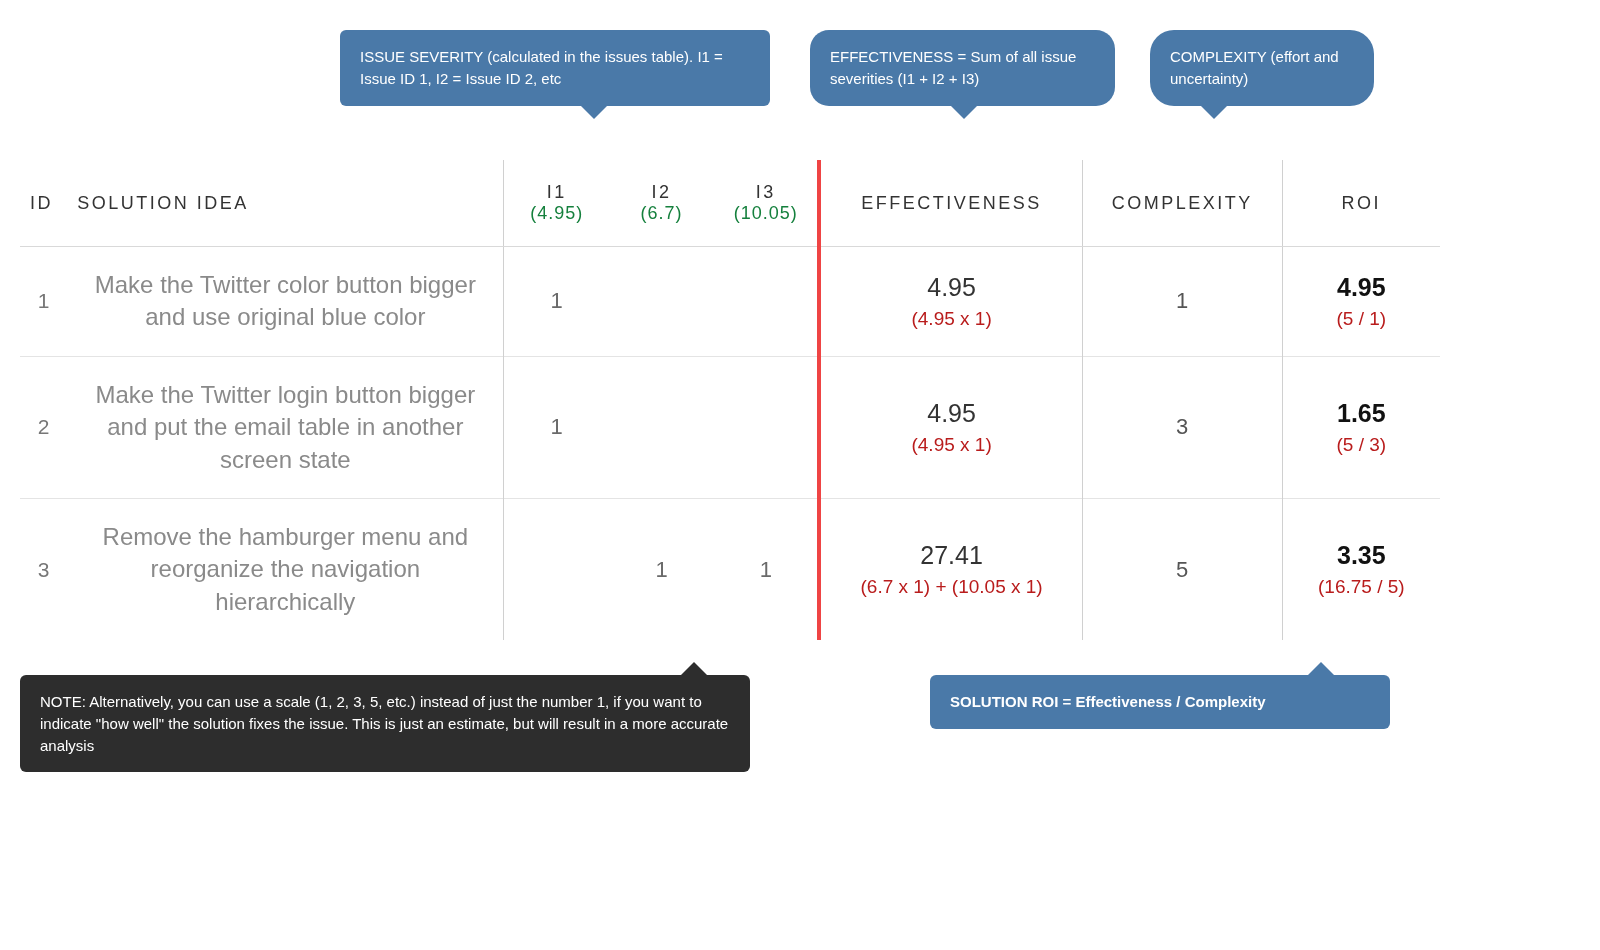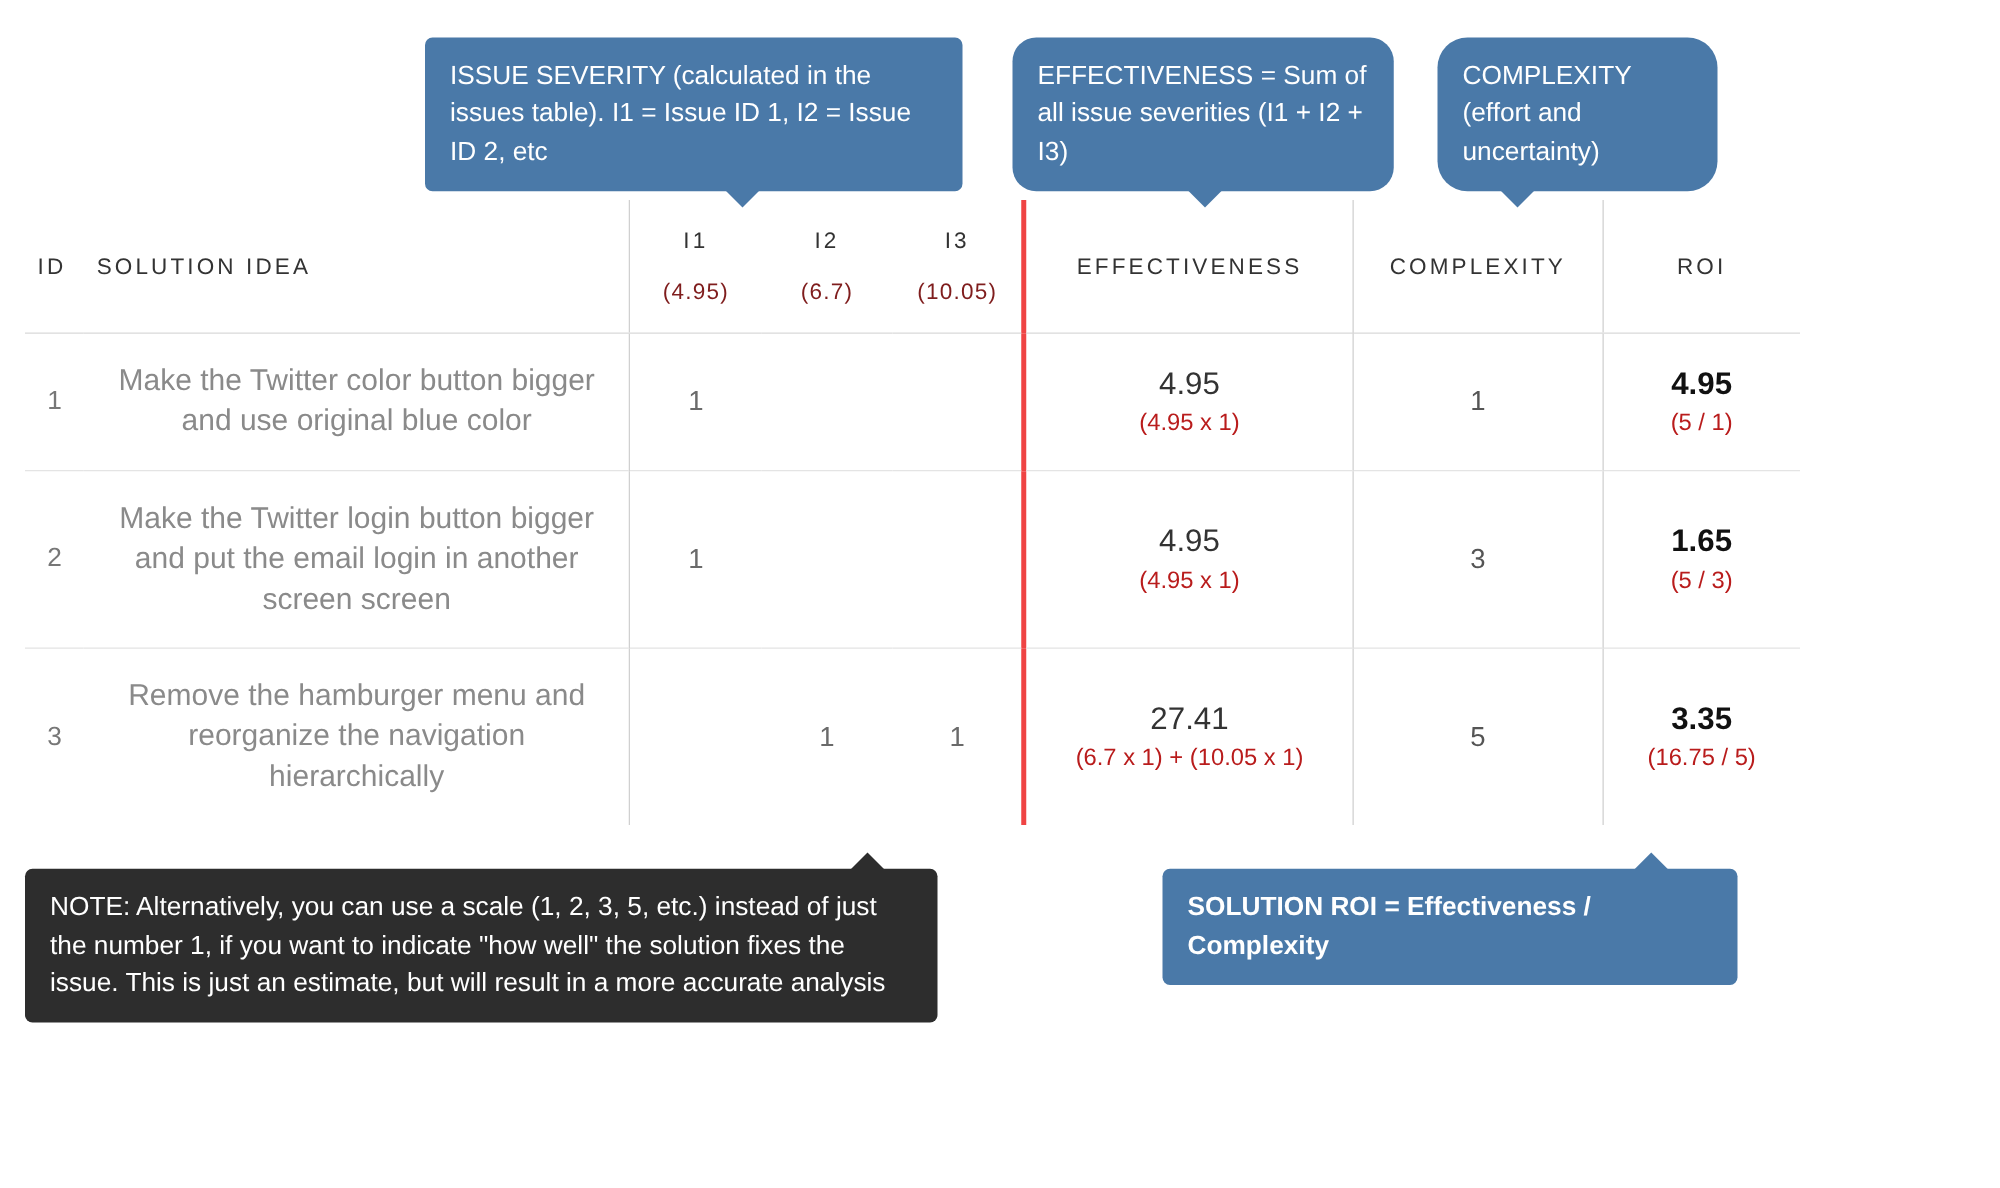--- a/index.html
+++ b/index.html
@@ -22,21 +22,21 @@
   
   .callouts-top {
     position: relative;
     height: 130px;
     margin-left: 320px;
   }
   .callout {
     position: absolute;
     background: #4A79A8;
     color: #fff;
-    font-size: 21px;
+    font-size: 15px;
     line-height: 1.45;
     padding: 16px 20px;
     border-radius: 6px;
     box-sizing: border-box;
   }
   .callout.blue { background: #4A79A8; }
   .callout.dark { background: #2d2d2d; }
   .callout .arrow {
     position: absolute;
     width: 0; height: 0;
@@ -67,24 +67,24 @@
   table.solutions thead th {
     border-bottom: 1px solid #d9d9d9;
     font-weight: 500;
     letter-spacing: 2.5px;
     font-size: 18px;
     color: #333;
     text-align: center;
   }
   table.solutions thead th .sub {
     display: block;
-    color: #7f1d1d;
+    color: #15803d;
     letter-spacing: 1px;
     font-size: 18px;
-    margin-top: 20px;
+    margin-top: 0;
   }
   table.solutions thead th.idcol,
   table.solutions thead th.ideacol {
     text-align: left;
   }
   table.solutions tbody tr + tr td,
   table.solutions tbody tr + tr th {
     border-top: 1px solid #e4e4e4;
   }
   
@@ -206,21 +206,21 @@
           <span class="sub">(4.95 x 1)</span>
         </td>
         <td class="compcell">1</td>
         <td class="roicell vline-left">
           <span class="big">4.95</span>
           <span class="sub">(5 / 1)</span>
         </td>
       </tr>
       <tr>
         <td class="idcell">2</td>
-        <td class="ideacell">Make the Twitter login button bigger and put the email login in another screen screen</td>
+        <td class="ideacell">Make the Twitter login button bigger and put the email table in another screen state</td>
         <td class="icell vline-left">1</td>
         <td class="icell"></td>
         <td class="icell"></td>
         <td class="effcell vline-both">
           <span class="big">4.95</span>
           <span class="sub">(4.95 x 1)</span>
         </td>
         <td class="compcell">3</td>
         <td class="roicell vline-left">
           <span class="big">1.65</span>

